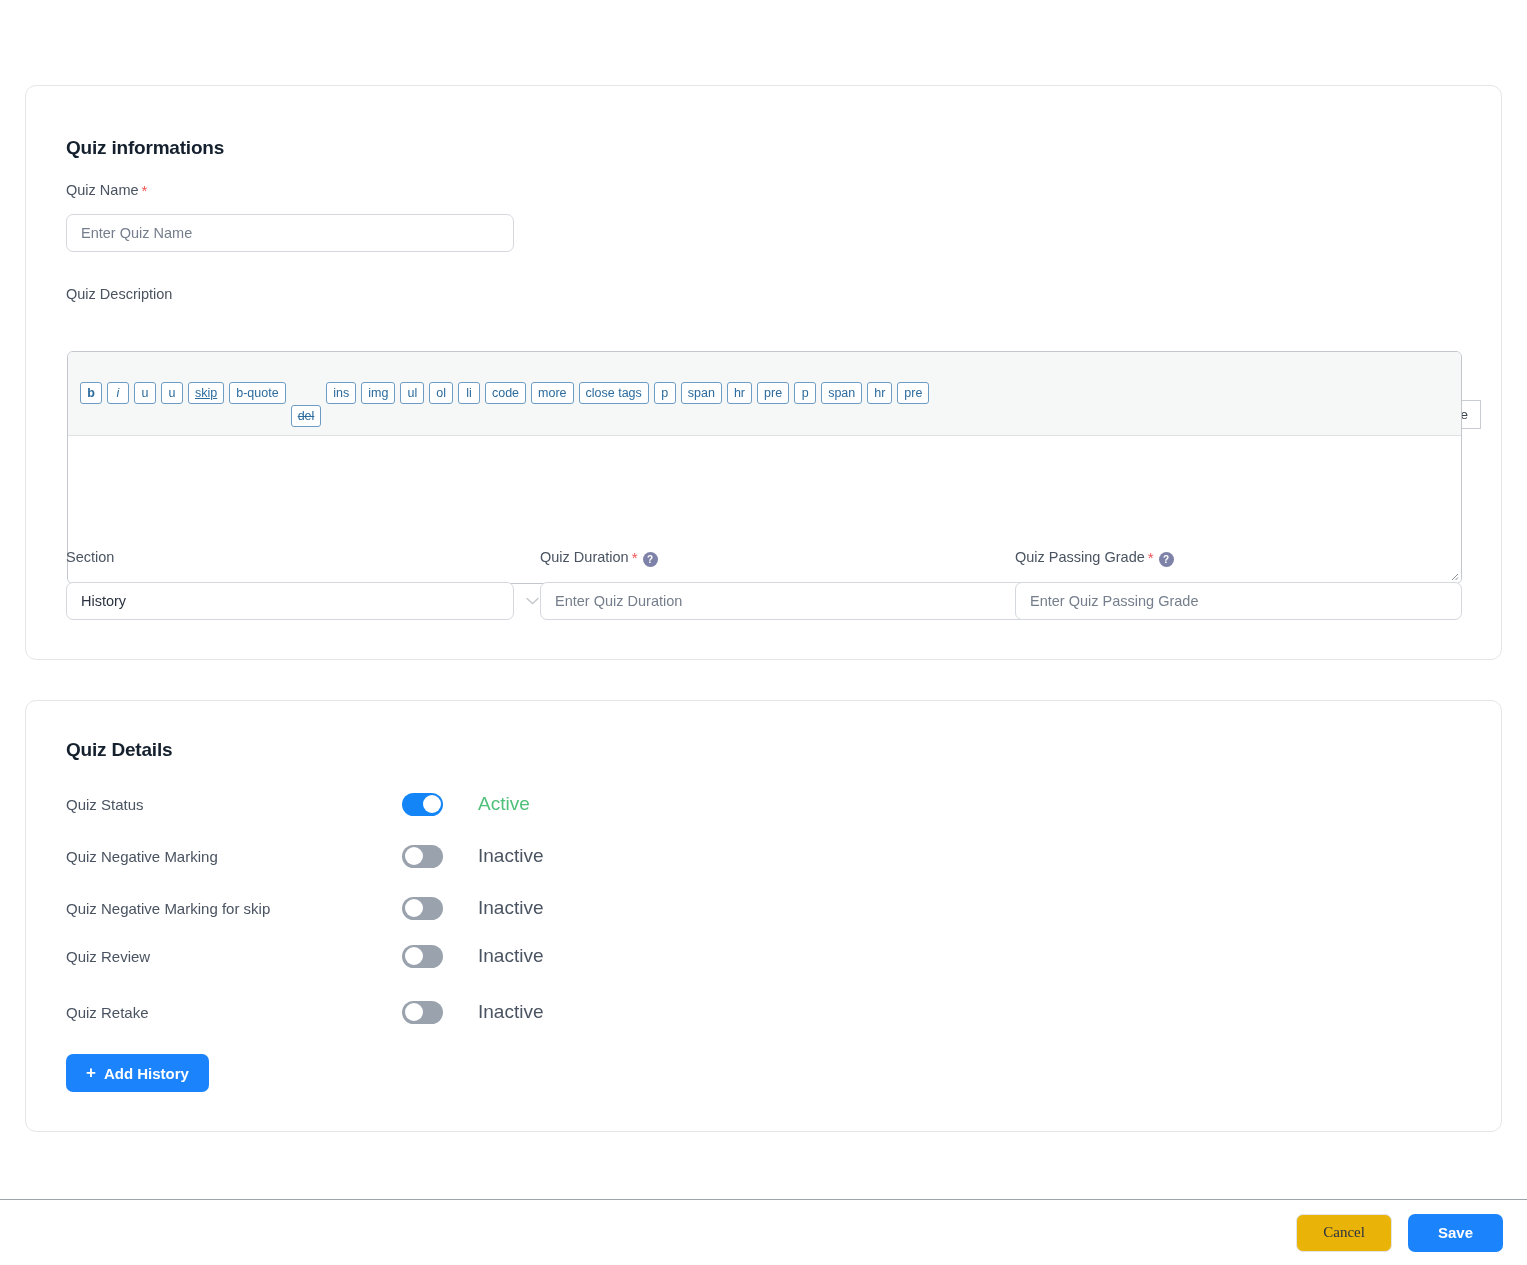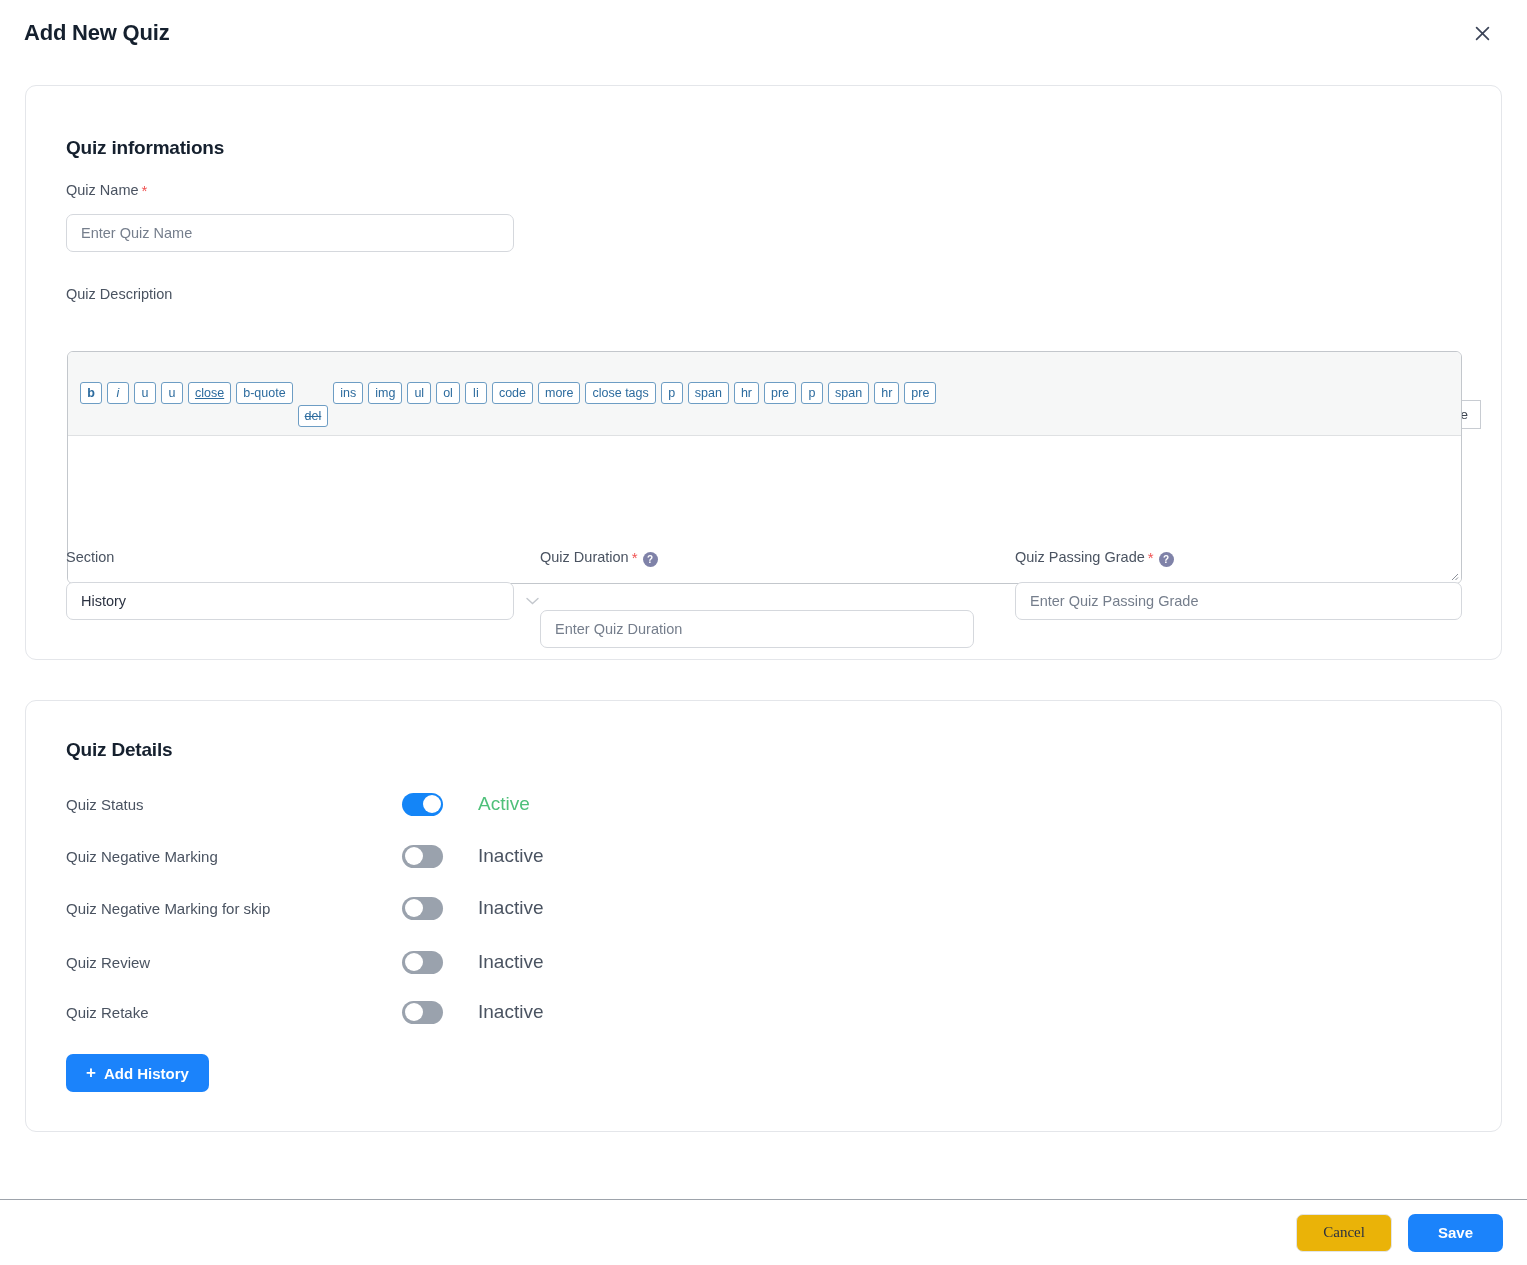--- a/index.html
+++ b/index.html
@@ -305,28 +305,20 @@
   .btn-save {
     height: 38px;
     padding: 0 30px;
   }
 </style>
 </head>
 <body>
 
 <div class="page">
 
-  <div class="modal-header">
-    <div class="modal-title">Add New Quiz</div>
-    <div class="close-btn">
-      <svg width="19" height="19" viewBox="0 0 19 19" aria-hidden="true">
-        <path d="M3.6 3.6 L15.4 15.4 M15.4 3.6 L3.6 15.4" stroke="#3c4458" stroke-width="1.7" stroke-linecap="round" fill="none"></path>
-      </svg>
-    </div>
-  </div>
 
   <div class="card" id="card-info">
 
     <div class="card-title" style="position:absolute;left:40px;top:51px;text-align:right;">Quiz informations</div>
 
     <div style="position:absolute;left:40px;top:95px;">
       <span class="field-label">Quiz Name</span><span class="req">*</span>
     </div>
     <input class="text-input" type="text" style="position: absolute; left: 40px; top: 128px; width: 448px;" placeholder="Enter Quiz Name">
 
@@ -338,21 +330,21 @@
       <div class="ed-tab active">Visual</div>
       <div class="ed-tab">Code</div>
     </div>
 
     <div class="editor-box">
       <div class="editor-toolbar" id="editor-toolbar">
           <span class="tb-btn bold">b</span>
           <span class="tb-btn italic">i</span>
           <span class="tb-btn">u</span>
           <span class="tb-btn">u</span>
-          <span class="tb-btn under">close</span>
+          <span class="tb-btn under">skip</span>
           <span class="tb-btn">b-quote</span>
           <span class="tb-btn strike">del</span>
           <span class="tb-btn">ins</span>
           <span class="tb-btn">img</span>
           <span class="tb-btn">ul</span>
           <span class="tb-btn">ol</span>
           <span class="tb-btn">li</span>
           <span class="tb-btn">code</span>
           <span class="tb-btn">more</span>
           <span class="tb-btn">close tags</span>
@@ -377,21 +369,21 @@
     <div class="select-wrap" style="position:absolute;left:40px;top:496px;width:486px;">
       <div class="select-input" style="width:448px;">History</div>
       <svg class="chevron" width="13" height="8" viewBox="0 0 13 8">
         <path d="M1 1.5 L6.5 6.5 L12 1.5" stroke="#c3c7cd" stroke-width="1.4" fill="none" stroke-linecap="round"></path>
       </svg>
     </div>
 
     <div style="position:absolute;left:514px;top:462px;">
       <span class="field-label">Quiz Duration</span><span class="req">*</span><span class="help-icon">?</span>
     </div>
-    <input class="text-input" type="text" style="position: absolute; left: 514px; top: 496px; width: 434px; margin-top: 28px;" placeholder="Enter Quiz Duration">
+    <input class="text-input" type="text" style="position: absolute; left: 514px; top: 496px; width: 508px;" placeholder="Enter Quiz Duration">
 
     <div style="position:absolute;left:989px;top:462px;">
       <span class="field-label">Quiz Passing Grade</span><span class="req">*</span><span class="help-icon">?</span>
     </div>
     <input class="text-input" type="text" style="position: absolute; left: 989px; top: 496px; width: 447px;" placeholder="Enter Quiz Passing Grade">
   </div>
 
   <div class="card" id="card-details">
     <div class="card-title" style="position:absolute;left:40px;top:38px;">Quiz Details</div>
 
@@ -410,21 +402,21 @@
           </div>
           <div class="toggle-state state-inactive">Inactive</div>
         </div>
         <div class="toggle-row" style="top: 194px;">
           <div class="toggle-label">Quiz Negative Marking for skip</div>
           <div class="switch off">
             <div class="knob"></div>
           </div>
           <div class="toggle-state state-inactive">Inactive</div>
         </div>
-        <div class="toggle-row" style="top: 248px;">
+        <div class="toggle-row" style="top: 242px;">
           <div class="toggle-label">Quiz Review</div>
           <div class="switch off">
             <div class="knob"></div>
           </div>
           <div class="toggle-state state-inactive">Inactive</div>
         </div>
         <div class="toggle-row" style="top: 298px;">
           <div class="toggle-label">Quiz Retake</div>
           <div class="switch off">
             <div class="knob"></div>

